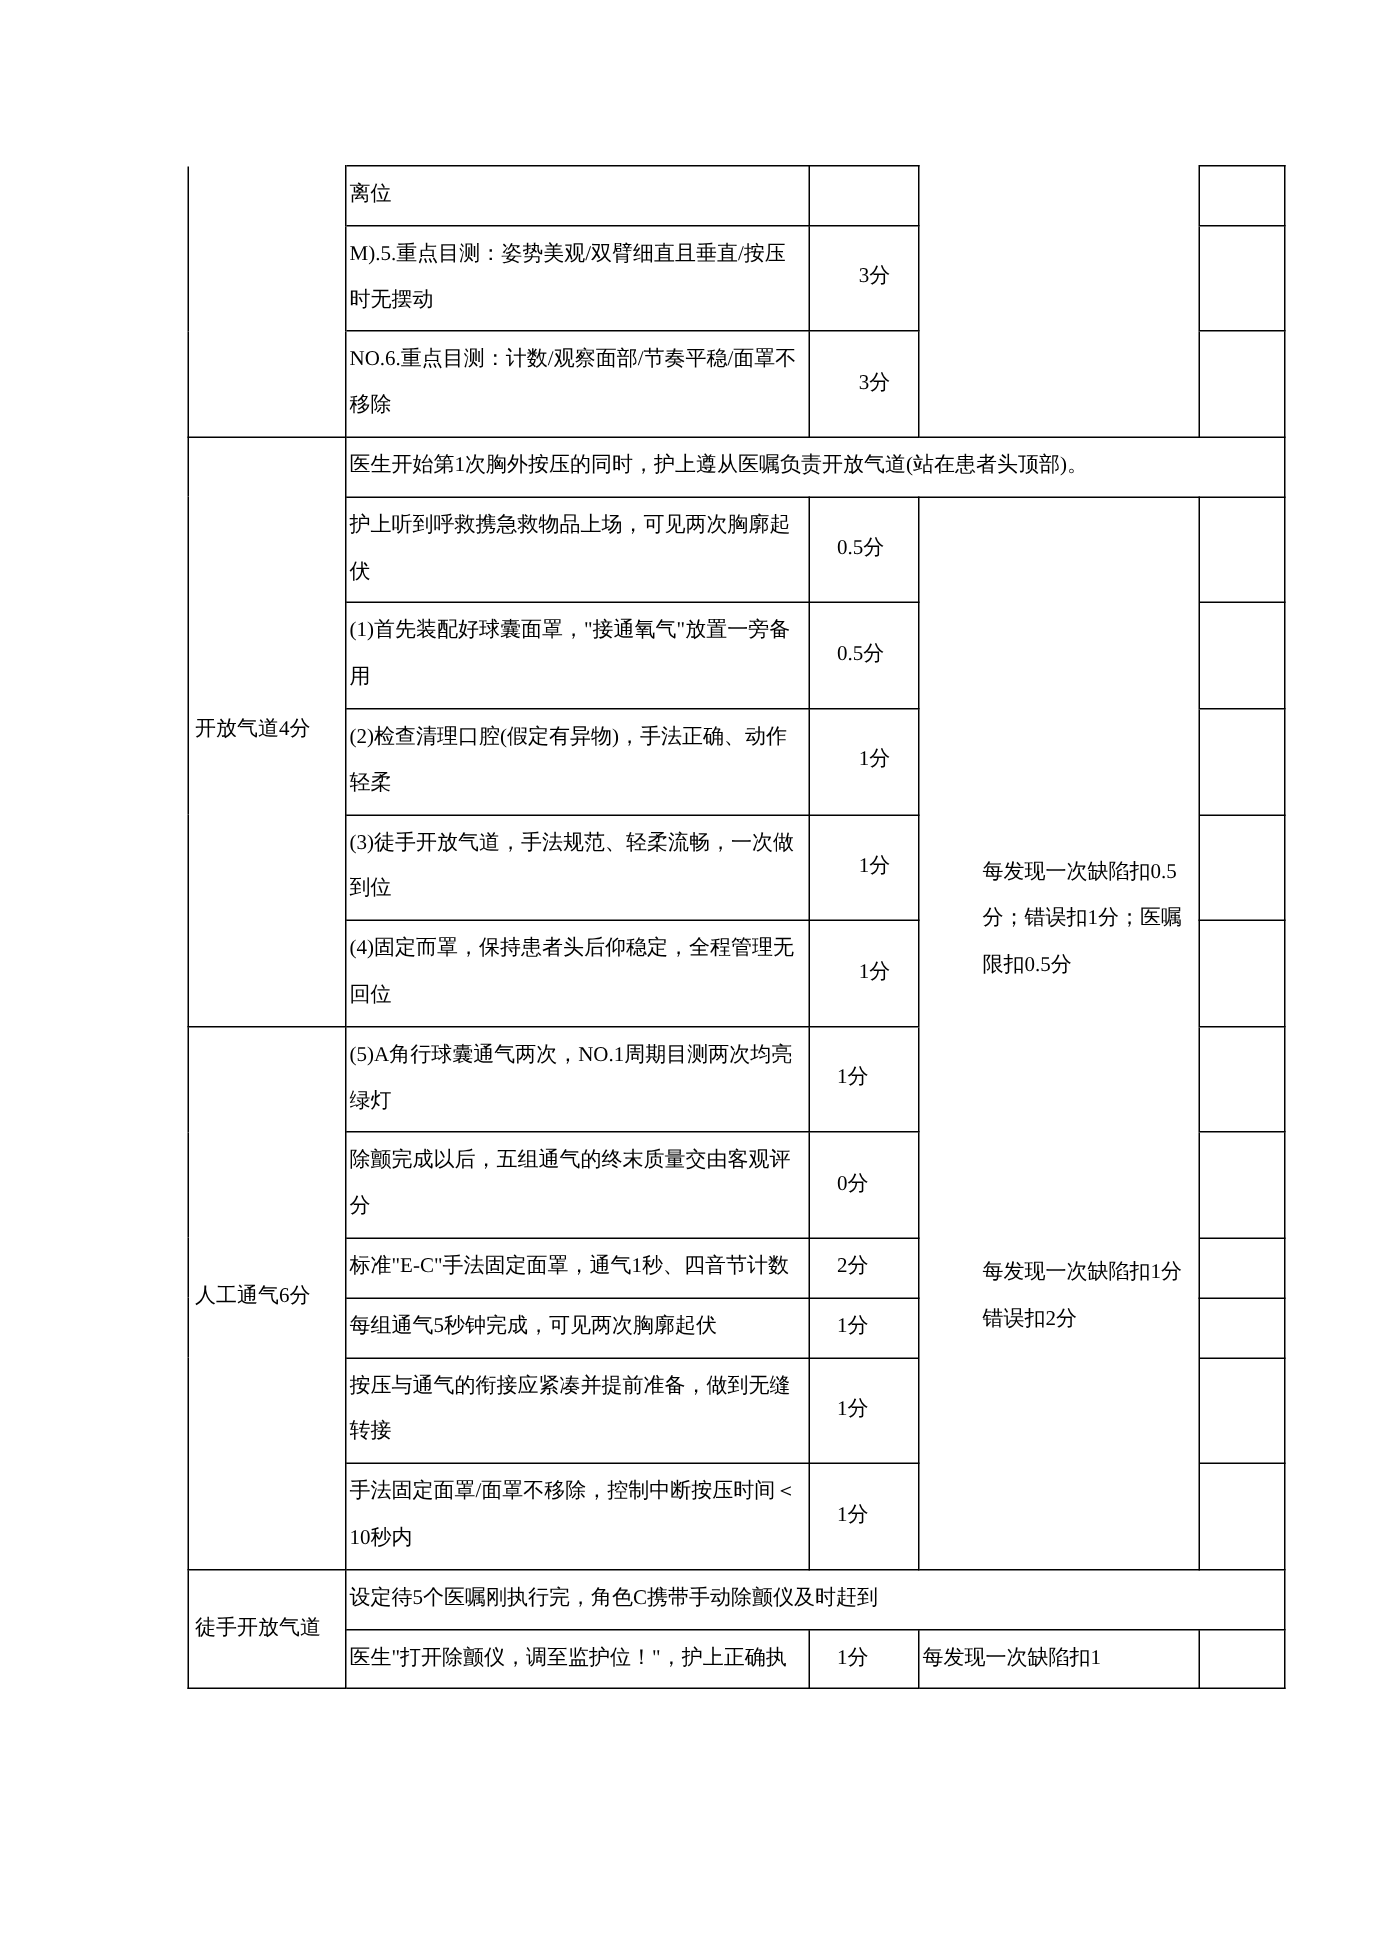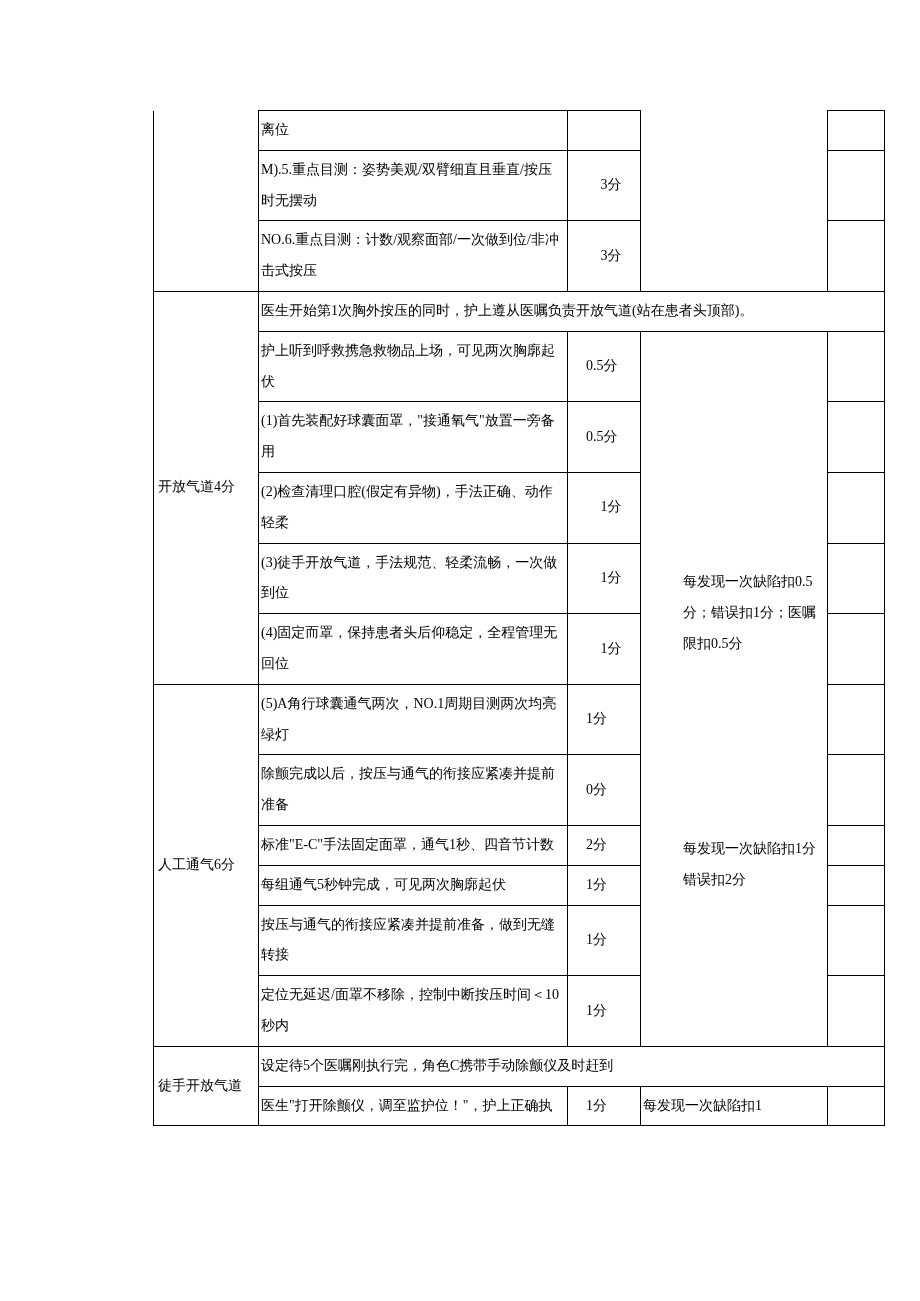--- a/index.html
+++ b/index.html
@@ -11,21 +11,20 @@
     color: #000;
     width: 920px;
   }
   .page {
     padding: 110px 125px 40px 125px;
   }
   table {
     border-collapse: collapse;
     width: 100%;
     table-layout: fixed;
-    margin-left: 28px;
   }
   td {
     border: 1px solid #000;
     padding: 4px 4px;
     vertical-align: middle;
     line-height: 2.2;
     font-size: 14px;
   }
   .col-cat   { width: 58px; text-align: left; }
   .col-desc  { width: 302px; text-align: left; padding-left: 2px;}
@@ -52,21 +51,21 @@
   </tr>
   <tr>
     <td class="col-cat noborder-top noborder-bottom"></td>
     <td class="col-desc">M).5.重点目测：姿势美观/双臂细直且垂直/按压时无摆动</td>
     <td class="col-score c">3分</td>
     <td class="col-ded noborder-top noborder-bottom"></td>
     <td class="col-last"></td>
   </tr>
   <tr>
     <td class="col-cat noborder-top"></td>
-    <td class="col-desc">NO.6.重点目测：计数/观察面部/一次做到位/非冲击式按压</td>
+    <td class="col-desc">NO.6.重点目测：计数/观察面部/节奏平稳/面罩不移除</td>
     <td class="col-score c">3分</td>
     <td class="col-ded noborder-top"></td>
     <td class="col-last"></td>
   </tr>
 
   <tr>
     <td class="col-cat" rowspan="6">开放气道4分</td>
     <td class="col-desc" colspan="4">医生开始第1次胸外按压的同时，护上遵从医嘱负责开放气道(站在患者头顶部)。</td>
   </tr>
   <tr>
@@ -100,21 +99,21 @@
   </tr>
 
   <tr>
     <td class="col-cat" rowspan="6">人工通气6分</td>
     <td class="col-desc">(5)A角行球囊通气两次，NO.1周期目测两次均亮绿灯</td>
     <td class="col-score">1分</td>
     <td class="col-ded noborder-top noborder-bottom"></td>
     <td class="col-last"></td>
   </tr>
   <tr>
-    <td class="col-desc">除颤完成以后，按压与通气的衔接应紧凑并提前准备</td>
+    <td class="col-desc">除颤完成以后，五组通气的终末质量交由客观评分</td>
     <td class="col-score">0分</td>
     <td class="col-ded noborder-top noborder-bottom"></td>
     <td class="col-last"></td>
   </tr>
   <tr>
     <td class="col-desc">标准"E-C"手法固定面罩，通气1秒、四音节计数</td>
     <td class="col-score">2分</td>
     <td class="col-ded noborder-top noborder-bottom" rowspan="2">每发现一次缺陷扣1分错误扣2分</td>
     <td class="col-last"></td>
   </tr>
@@ -123,21 +122,21 @@
     <td class="col-score">1分</td>
     <td class="col-last"></td>
   </tr>
   <tr>
     <td class="col-desc">按压与通气的衔接应紧凑并提前准备，做到无缝转接</td>
     <td class="col-score">1分</td>
     <td class="col-ded noborder-top noborder-bottom"></td>
     <td class="col-last"></td>
   </tr>
   <tr>
-    <td class="col-desc">定位无延迟/面罩不移除，控制中断按压时间＜10秒内</td>
+    <td class="col-desc">手法固定面罩/面罩不移除，控制中断按压时间＜10秒内</td>
     <td class="col-score">1分</td>
     <td class="col-ded noborder-top"></td>
     <td class="col-last"></td>
   </tr>
 
   <tr>
     <td class="col-cat" rowspan="2">徒手开放气道</td>
     <td class="col-desc" colspan="4">设定待5个医嘱刚执行完，角色C携带手动除颤仪及时赶到</td>
   </tr>
   <tr>

